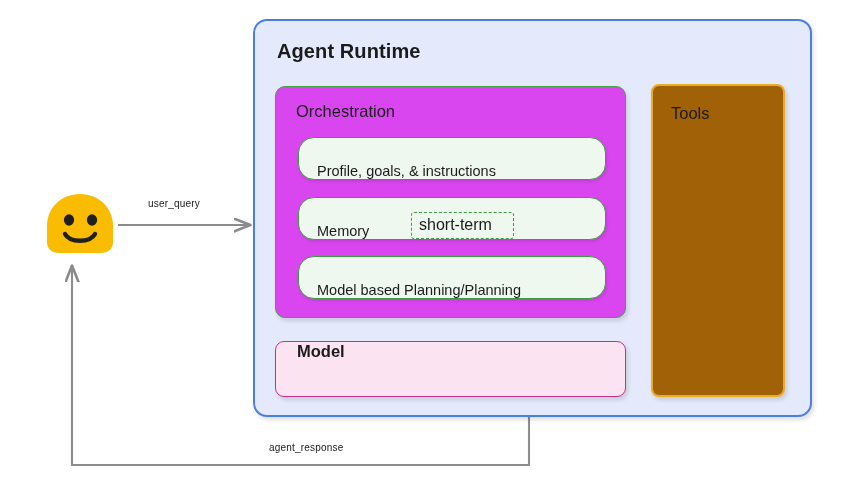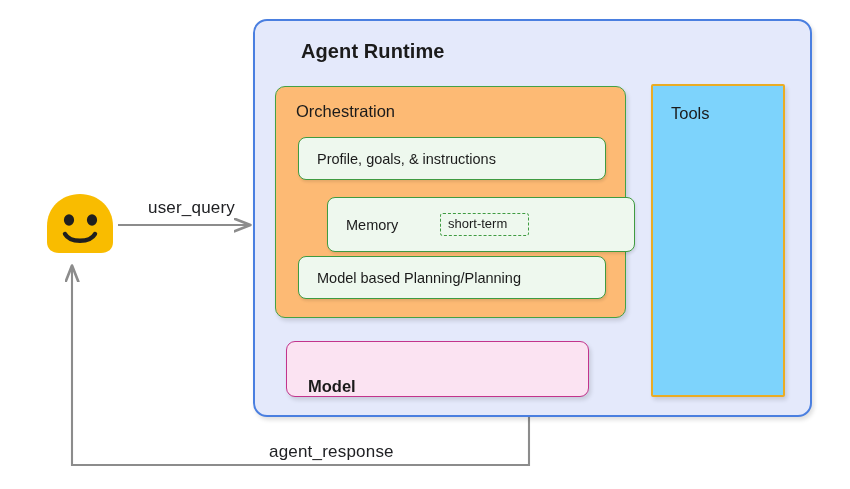--- a/index.html
+++ b/index.html
@@ -30,117 +30,116 @@
     box-shadow: 2px 3px 4px rgba(0,0,0,0.13);
   }
   #agent-runtime-title {
     position: absolute;
     left: 22px;
     top: 19px;
     font-size: 20px;
     font-weight: bold;
     letter-spacing: 0.1px;
     color: #1b1b1b;
-    margin-left: 24px;
   }
 
   
   #orchestration {
     position: absolute;
     left: 275px;
     top: 86px;
     width: 351px;
     height: 232px;
-    background: #fdba74;
+    background: #d946ef;
     border: 1.6px solid #44a146;
     border-radius: 10px;
     box-sizing: border-box;
     box-shadow: 2px 3px 4px rgba(0,0,0,0.13);
   }
   #orchestration-title {
     position: absolute;
     left: 20px;
     top: 15px;
     font-size: 16.5px;
     font-weight: normal;
     color: #1b1b1b;
   }
 
   .orch-row {
     position: absolute;
     left: 22px;
     width: 308px;
     background: #eef8ee;
     border: 1.4px solid #3f9b41;
-    border-radius: 8px;
+    border-radius: 16px;
     box-sizing: border-box;
     box-shadow: 1px 2px 3px rgba(0,0,0,0.10);
     display: flex;
-    align-items: center;
+    align-items: flex-end;
   }
   #row-profile  { top: 50px;  height: 43px; }
-  #row-memory   { top: 110px; height: 55px; margin-left: 29px; }
+  #row-memory   { top: 110px; height: 43px; }
   #row-reasoning{ top: 169px; height: 43px; }
 
   .orch-row-label {
     margin-left: 18px;
     font-size: 14.5px;
     color: #1b1b1b;
     white-space: nowrap;
   }
 
   .memory-tags {
     position: absolute;
     left: 112px;
     display: flex;
     gap: 8px;
     align-items: center;
   }
   .memory-tag {
     border: 1.5px dashed #3f9b41;
     border-radius: 3px;
     padding: 3px 21px 4px 7px;
-    font-size: 13px;
+    font-size: 16px;
     color: #1b1b1b;
     white-space: nowrap;
     line-height: 1.1;
   }
 
   
   #model-box {
     position: absolute;
-    left: 286px;
+    left: 275px;
     top: 341px;
-    width: 303px;
+    width: 351px;
     height: 56px;
     background: #fbe3f2;
     border: 1.8px solid #c2348c;
     border-radius: 9px;
     box-sizing: border-box;
     box-shadow: 2px 3px 4px rgba(0,0,0,0.13);
     display: flex;
-    align-items: flex-end;
+    align-items: flex-start;
   }
   #model-label {
     margin-left: 21px;
     font-size: 16.5px;
     font-weight: bold;
     color: #1b1b1b;
   }
 
   
   #tools-box {
     position: absolute;
     left: 651px;
     top: 84px;
     width: 134px;
     height: 313px;
-    background: #7dd3fc;
+    background: #a16207;
     border: 2px solid #eaac24;
-    border-radius: 2px;
+    border-radius: 8px;
     box-sizing: border-box;
     box-shadow: 2px 3px 4px rgba(0,0,0,0.13);
   }
   #tools-label {
     position: absolute;
     left: 18px;
     top: 18px;
     font-size: 16.5px;
     color: #1b1b1b;
   }
@@ -158,21 +157,21 @@
   #connectors {
     position: absolute;
     left: 0;
     top: 0;
     width: 850px;
     height: 489px;
     pointer-events: none;
   }
   .edge-label {
     position: absolute;
-    font-size: 17px;
+    font-size: 10px;
     color: #202124;
     white-space: nowrap;
     letter-spacing: 0.2px;
   }
   #label-user-query    { left: 148px; top: 198px; }
   #label-agent-response{ left: 269px; top: 442px; }
 </style>
 </head>
 <body>
 

